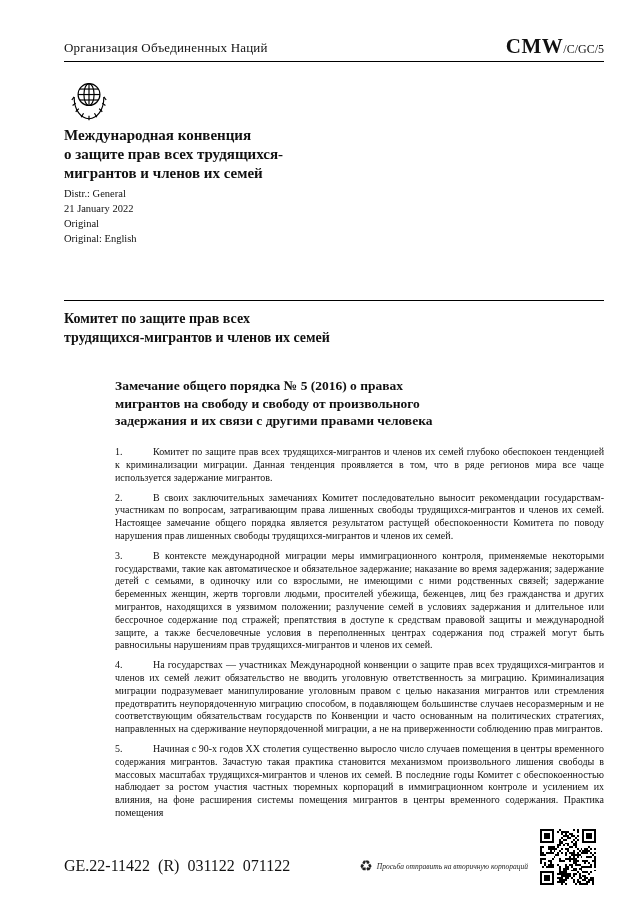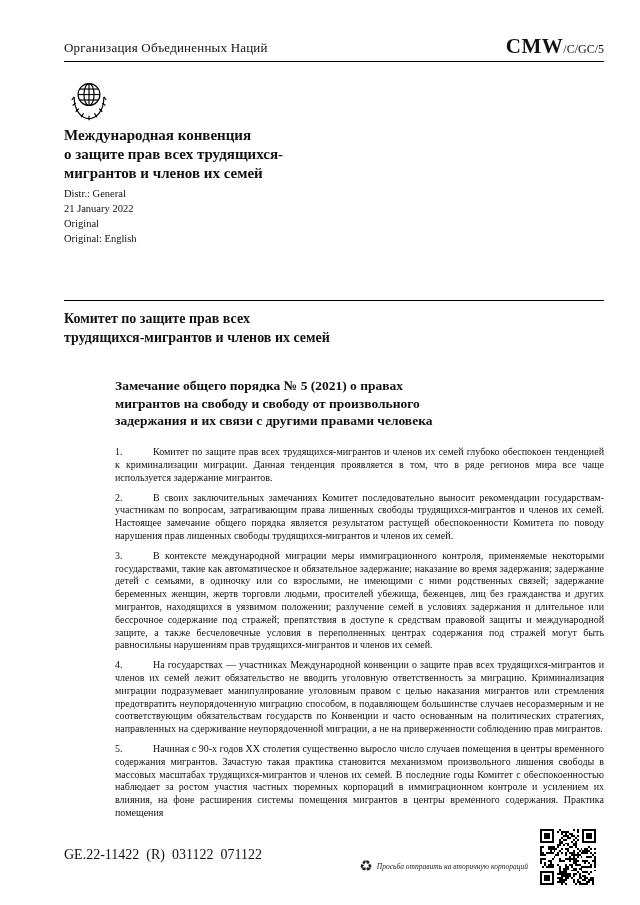--- a/index.html
+++ b/index.html
@@ -26,21 +26,21 @@
   
   .doc-title{font-weight:bold;font-size:13.5px;line-height:1.32;margin:30px 0 0 51px;white-space:pre-line;}
   
   .section-heading{margin:28px 0 0 26px;font-weight:bold;font-size:15px;}
   .section-heading .numeral{display:inline-block;width:31px;}
   
   .paras{margin:16px 0 0 51px;font-size:10px;line-height:1.28;}
   .para{text-align:justify;margin-bottom:7px;}
   .pnum{display:inline-block;width:38px;}
   
-  .footer-ref{position:absolute;left:64px;bottom:42px;font-size:14px;white-space:pre;}
+  .footer-ref{position:absolute;left:64px;bottom:30px;font-size:16px;white-space:pre;}
   .recycle{position:absolute;right:112px;bottom:30px;font-size:7.5px;color:#222;
            display:flex;align-items:center;gap:4px;font-style:italic;}
   .recycle-glyph{font-size:15px;font-style:normal;}
   .qr{position:absolute;right:44px;bottom:20px;width:56px;height:56px;}
 </style>
 </head>
 <body>
 
 <div class="page">
   <div class="content">
@@ -74,21 +74,21 @@
         <div>Original</div>
         <div>Original: English</div>
       </div>
     </div>
 
     <div class="rule"></div>
 
     <div class="committee">Комитет по защите прав всех
 трудящихся-мигрантов и членов их семей</div>
 
-    <div class="doc-title">Замечание общего порядка № 5 (2021) о правах
+    <div class="doc-title">Замечание общего порядка № 5 (2016) о правах
 мигрантов на свободу и свободу от произвольного
 задержания и их связи с другими правами человека</div>
 
 
     <div class="paras">
       <div class="para"><span class="pnum">1.</span><span>Комитет по защите прав всех трудящихся-мигрантов и членов их семей глубоко обеспокоен тенденцией к криминализации миграции. Данная тенденция проявляется в том, что в ряде регионов мира все чаще используется задержание мигрантов.</span></div>
       <div class="para"><span class="pnum">2.</span><span>В своих заключительных замечаниях Комитет последовательно выносит рекомендации государствам-участникам по вопросам, затрагивающим права лишенных свободы трудящихся-мигрантов и членов их семей. Настоящее замечание общего порядка является результатом растущей обеспокоенности Комитета по поводу нарушения прав лишенных свободы трудящихся-мигрантов и членов их семей.</span></div>
       <div class="para"><span class="pnum">3.</span><span>В контексте международной миграции меры иммиграционного контроля, применяемые некоторыми государствами, такие как автоматическое и обязательное задержание; наказание во время задержания; задержание детей с семьями, в одиночку или со взрослыми, не имеющими с ними родственных связей; задержание беременных женщин, жертв торговли людьми, просителей убежища, беженцев, лиц без гражданства и других мигрантов, находящихся в уязвимом положении; разлучение семей в условиях задержания и длительное или бессрочное содержание под стражей; препятствия в доступе к средствам правовой защиты и международной защите, а также бесчеловечные условия в переполненных центрах содержания под стражей могут быть равносильны нарушениям прав трудящихся-мигрантов и членов их семей.</span></div>
       <div class="para"><span class="pnum">4.</span><span>На государствах — участниках Международной конвенции о защите прав всех трудящихся-мигрантов и членов их семей лежит обязательство не вводить уголовную ответственность за миграцию. Криминализация миграции подразумевает манипулирование уголовным правом с целью наказания мигрантов или стремления предотвратить неупорядоченную миграцию способом, в подавляющем большинстве случаев несоразмерным и не соответствующим обязательствам государств по Конвенции и часто основанным на политических стратегиях, направленных на сдерживание неупорядоченной миграции, а не на приверженности соблюдению прав мигрантов.</span></div>
       <div class="para"><span class="pnum">5.</span><span>Начиная с 90-х годов ХХ столетия существенно выросло число случаев помещения в центры временного содержания мигрантов. Зачастую такая практика становится механизмом произвольного лишения свободы в массовых масштабах трудящихся-мигрантов и членов их семей. В последние годы Комитет с обеспокоенностью наблюдает за ростом участия частных тюремных корпораций в иммиграционном контроле и усилением их влияния, на фоне расширения системы помещения мигрантов в центры временного содержания. Практика помещения</span></div>

